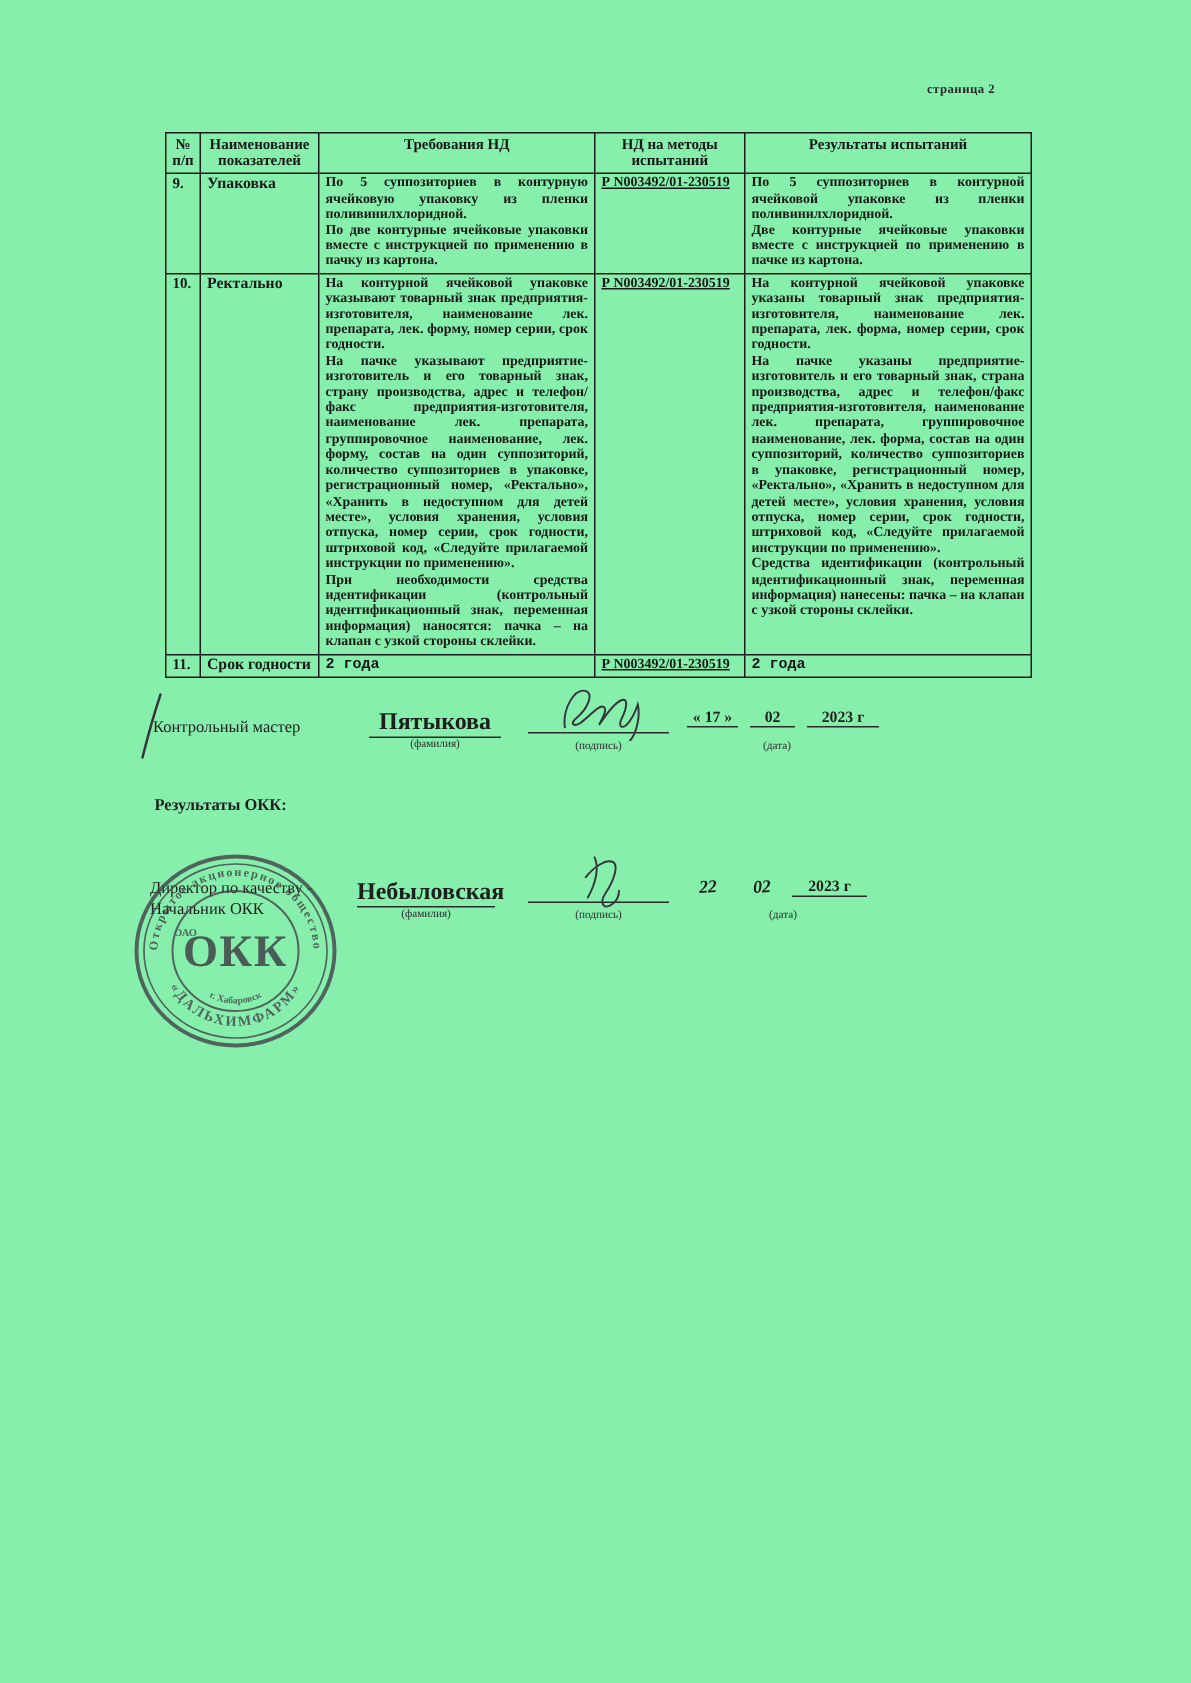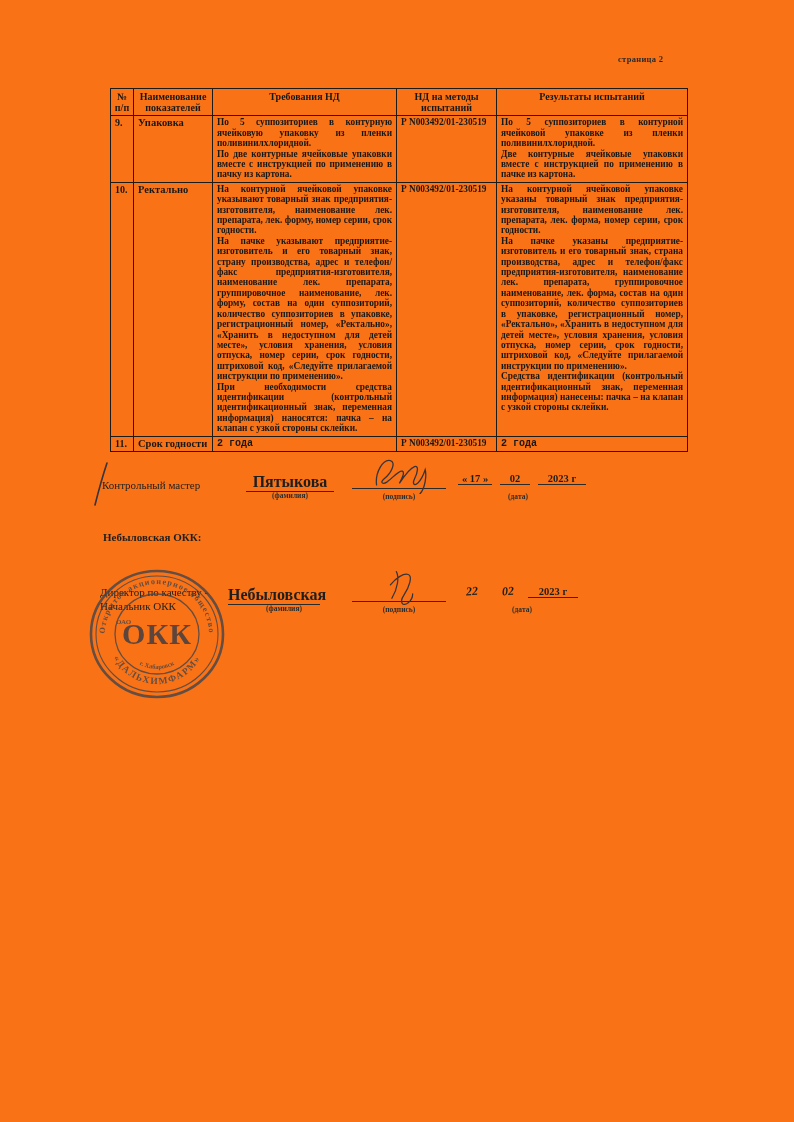--- a/index.html
+++ b/index.html
@@ -4,21 +4,21 @@
 <style>
   html,body{margin:0;padding:0;}
   body{
     width:794px;height:1122px;
     background:#f6f6f3;
     font-family:"Liberation Serif", serif;
     color:#1e1e1e;
     position:relative;
     overflow:hidden;
   }
-  .page{position:absolute;inset:0;background:#f97316;}
+  .page{position:absolute;inset:0;background:#86efac;}
   .page-label{
     position:absolute;top:54px;left:618px;
     font-size:8.5px;font-weight:bold;color:#2b2b2b;letter-spacing:.3px;
   }
   
   .spec-table{
     position:absolute;left:110px;top:88px;width:577px;
     border-collapse:collapse;table-layout:fixed;
     font-weight:bold;color:#181818;
   }
@@ -28,31 +28,31 @@
     padding:1px 4px 2px 4px;
     white-space:pre-line;
   }
   .spec-table th{
     font-size:10px;line-height:1.12;text-align:center;
     padding:2px 2px;
   }
   .c-num{font-size:10px;text-align:left;padding-left:3px;}
   .c-name{font-size:10.5px;}
   .c-req,.c-res{font-size:9.3px;line-height:1.12;text-align:justify;}
-  .c-nd{font-size:9.3px;text-align:left;padding-left:5px;}
+  .c-nd{font-size:9.3px;text-align:left;padding-left:5px;text-decoration:underline;}
   .c-plain{font-size:10px;font-family:Liberation Mono, monospace;}
   
   .abs{position:absolute;}
   .role{font-size:11px;font-weight:normal;white-space:pre-line;line-height:1.3;}
   .fio{
     font-size:16px;font-weight:bold;text-align:center;
     border-bottom:1.4px solid #2a2a2a;display:inline-block;
   }
   .sigline{border-bottom:1.4px solid #2a2a2a;display:inline-block;}
-  .cap{font-size:7.5px;font-weight:bold;text-align:center;display:inline-block;color:#2e2e2e;}
+  .cap{font-size:7.5px;font-weight:normal;text-align:center;display:inline-block;color:#2e2e2e;}
   .dateseg{
     font-size:10.5px;font-weight:bold;border-bottom:1.3px solid #2a2a2a;
     display:inline-block;text-align:center;
   }
   .hand{font-style:italic;font-size:12px;transform:rotate(-4deg);display:inline-block;border-bottom:none;}
   
   .concl{font-size:11px;font-weight:bold;}
   
   .stamp{opacity:.82;}
   .ink{stroke:#34343c;fill:none;stroke-linecap:round;}
@@ -125,25 +125,25 @@
   <span class="abs sigline" style="left:352px;top:472px;width:94px;height:16px"></span>
   <svg class="abs" style="left:372px;top:456px" width="76" height="38" viewBox="0 0 100 50">
     <path class="ink" stroke-width="1.7" d="M6 38 C4 22 14 4 24 6 C32 8 26 22 16 30 C10 35 14 38 20 34 C28 28 36 18 40 20 C44 22 38 32 36 36 C40 30 50 16 56 14 C62 12 60 22 56 30 C53 36 55 40 60 36 C64 32 68 24 70 18 C72 26 70 42 63 50"></path>
   </svg>
   <span class="abs cap" style="left:352px;top:492px;width:94px">(подпись)</span>
   <span class="abs dateseg" style="left:458px;top:473px;width:34px">« 17 »</span>
   <span class="abs dateseg" style="left:500px;top:473px;width:30px">02</span>
   <span class="abs dateseg" style="left:538px;top:473px;width:48px">2023 г</span>
   <span class="abs cap" style="left:498px;top:492px;width:40px">(дата)</span>
 
-  <span class="abs concl" style="left:103px;top:531px">Небыловская ОКК:</span>
+  <span class="abs concl" style="left:103px;top:531px">Результаты ОКК:</span>
 
   <span class="abs role" style="left:100px;top:585px;width:150px">Директор по качеству -
 Начальник ОКК</span>
-  <span class="abs fio" style="left:228px;top:586px;width:92px">Небыловская</span>
+  <span class="abs fio" style="left:238px;top:586px;width:92px">Небыловская</span>
   <span class="abs cap" style="left:238px;top:604px;width:92px">(фамилия)</span>
   <span class="abs sigline" style="left:352px;top:585px;width:94px;height:16px"></span>
   <svg class="abs" style="left:380px;top:568px" width="52" height="42" viewBox="0 0 70 55">
     <path class="ink" stroke-width="1.7" d="M22 4 C26 12 24 26 16 40 M14 22 C22 12 32 6 38 8 C44 10 40 24 32 36 C26 45 30 52 38 46 C42 43 44 38 44 34"></path>
   </svg>
   <span class="abs cap" style="left:352px;top:605px;width:94px">(подпись)</span>
   <span class="abs dateseg hand" style="left:458px;top:584px;width:28px">22</span>
   <span class="abs dateseg hand" style="left:494px;top:584px;width:28px">02</span>
   <span class="abs dateseg" style="left:528px;top:586px;width:50px">2023 г</span>
   <span class="abs cap" style="left:502px;top:605px;width:40px">(дата)</span>

